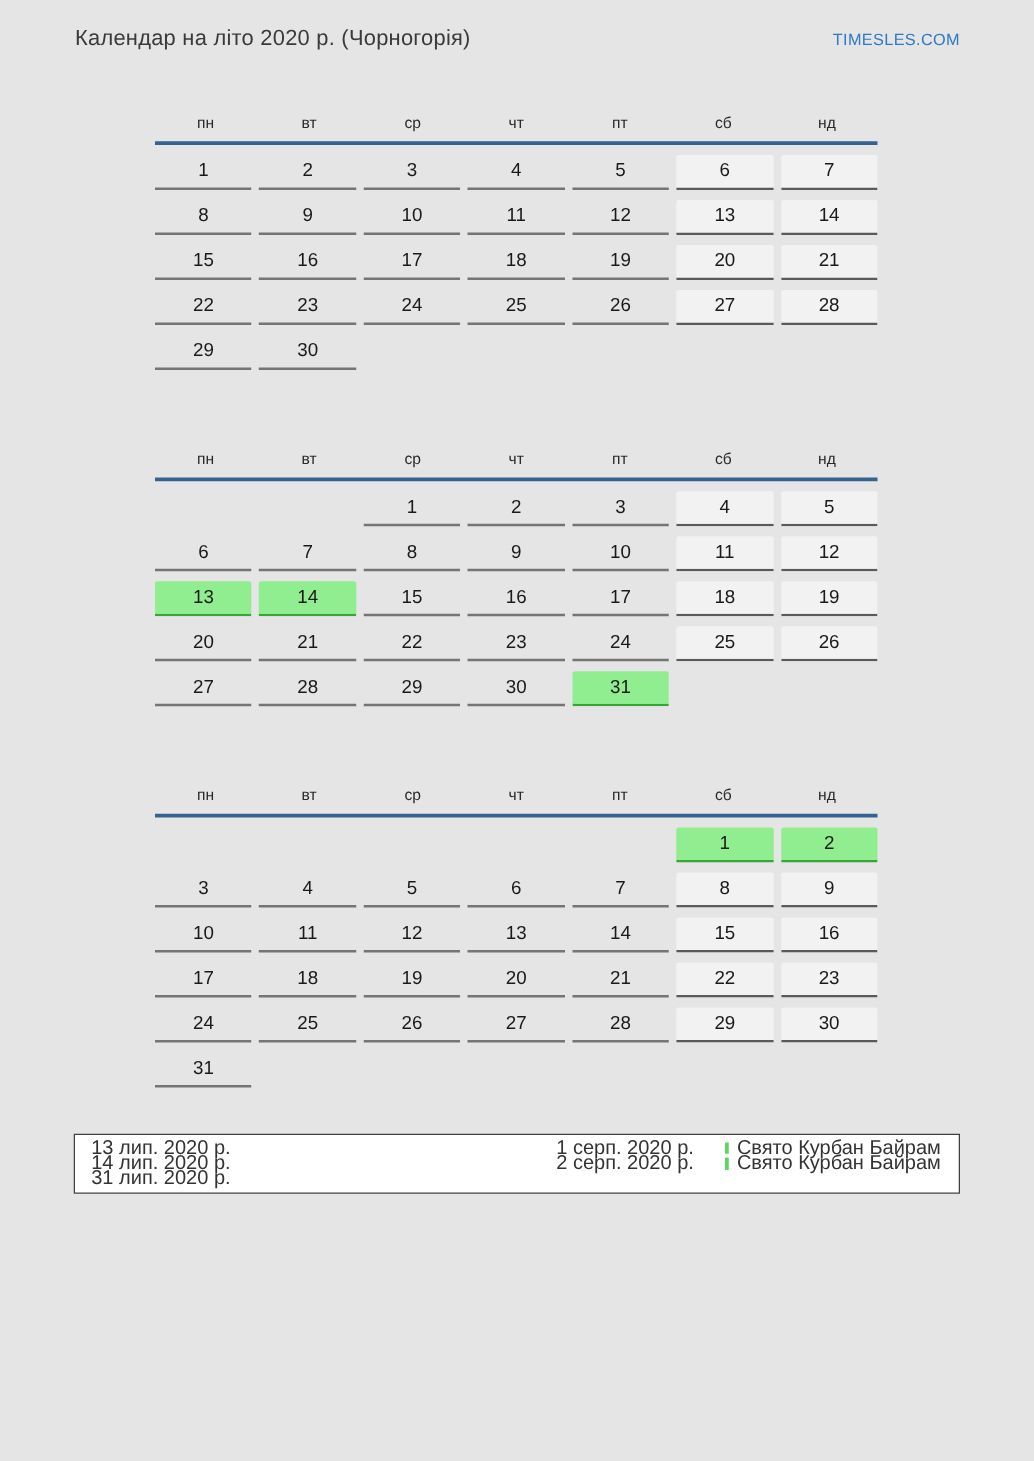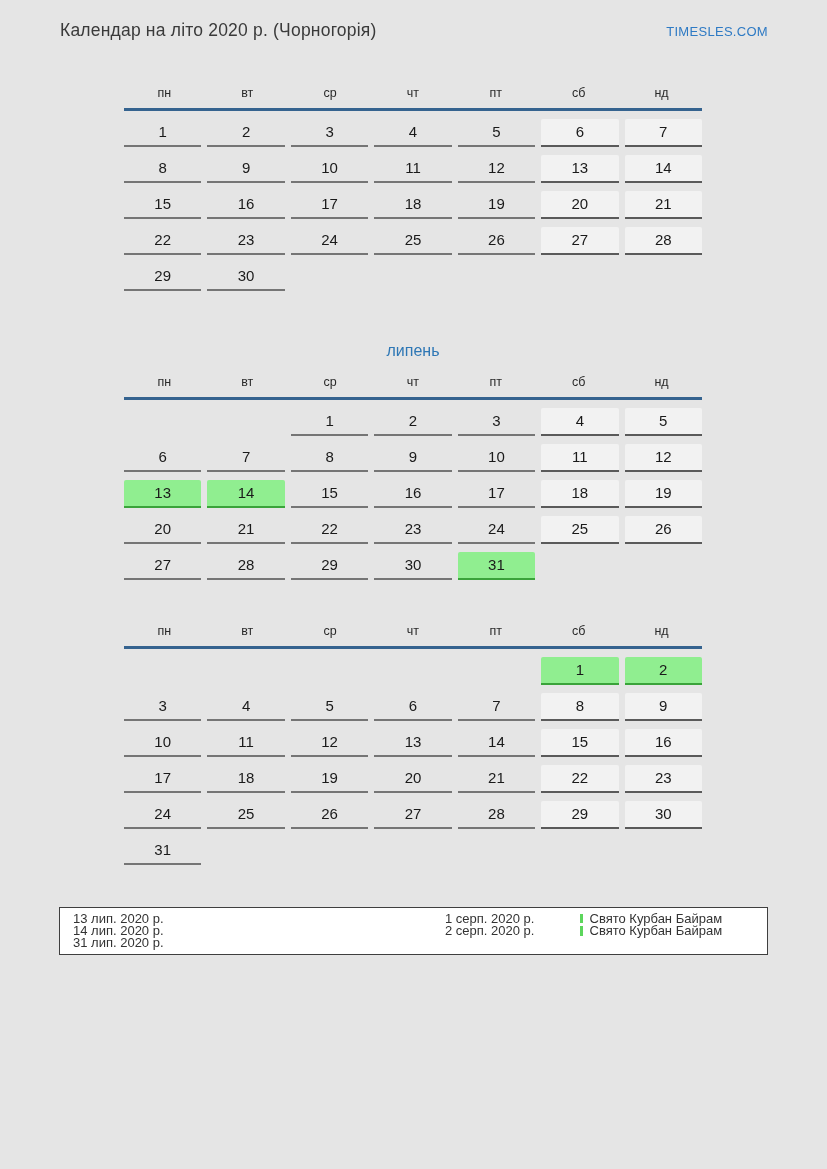--- a/index.html
+++ b/index.html
@@ -54,21 +54,21 @@
   .month-title{
     text-align:center;
     font-size:16px;
     line-height:20px;
     color:var(--accent-blue);
   }
   .day-names{
     display:grid;
     grid-template-columns:repeat(7,1fr);
     column-gap:2px;
-    margin-top:13px;
+    margin-top:18px;
     height:16px;
   }
   .day-name{
     text-align:center;
     font-size:12.5px;
     line-height:16px;
     color:#2a2a2a;
   }
   .head-rule{
     margin-top:7px;
@@ -110,21 +110,21 @@
     position:absolute;
     left:59px; top:907px;
     width:709px; height:48px;
     box-sizing:border-box;
     border:1.5px solid #3f3f3f;
     background:#ffffff;
   }
   .lg-col{
     position:absolute;
     top:4.5px;
-    font-size:13px;
+    font-size:16px;
     line-height:12.4px;
     color:#333333;
     white-space:nowrap;
   }
   .lg-dates-left{left:13px;}
   .lg-entries-left{left:172px;}
   .lg-dates-right{left:385px;}
   .lg-entries-right{left:520px;}
   .lg-entry{
     display:flex;
@@ -188,21 +188,20 @@
         <div class="day">25</div>
         <div class="day">26</div>
         <div class="day weekend">27</div>
         <div class="day weekend">28</div>
         <div class="day">29</div>
         <div class="day">30</div>
       </div>
   </div>
 
   <div class="month m1">
-    <div class="month-title">липень</div>
     <div class="day-names">
         <span class="day-name">пн</span>
         <span class="day-name">вт</span>
         <span class="day-name">ср</span>
         <span class="day-name">чт</span>
         <span class="day-name">пт</span>
         <span class="day-name">сб</span>
         <span class="day-name">нд</span>
       </div>
     <div class="head-rule"></div>

